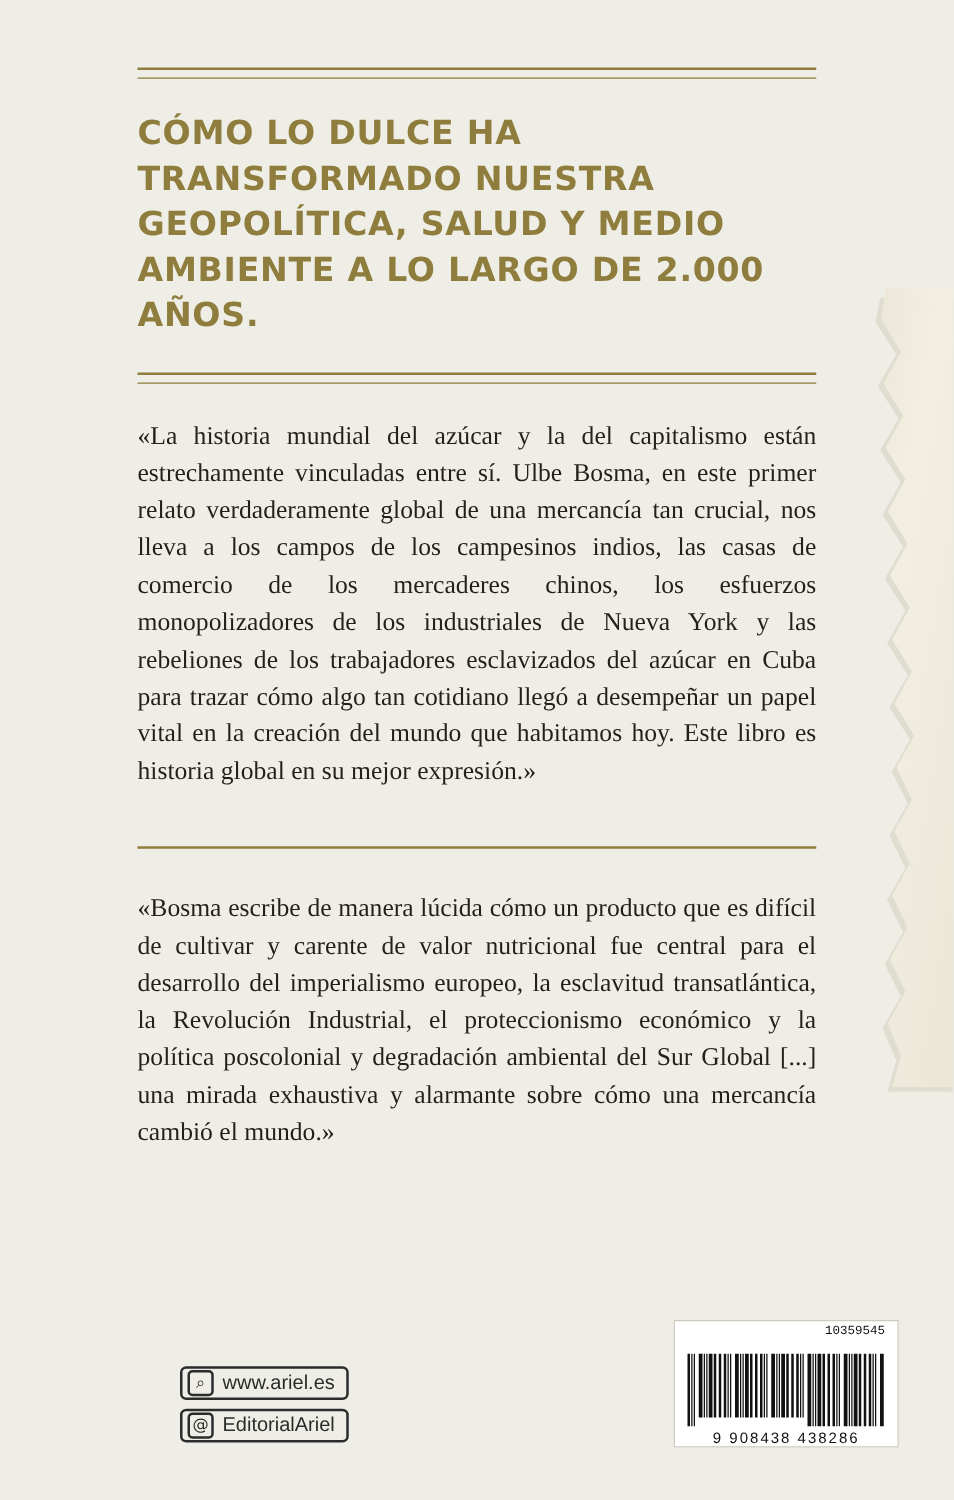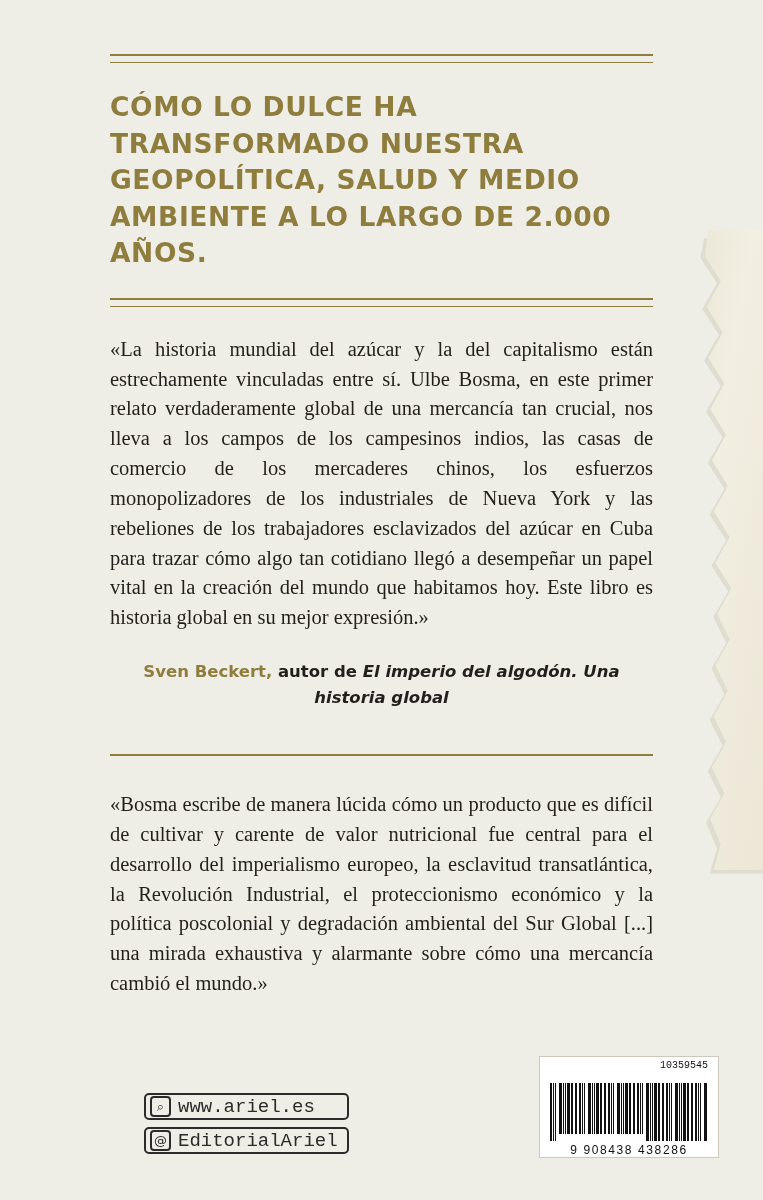--- a/index.html
+++ b/index.html
@@ -154,22 +154,22 @@
     display: flex;
     align-items: center;
     justify-content: center;
     font-family: "DejaVu Sans", sans-serif;
     font-size: 13px;
     color: #2b2b2b;
     margin-right: 7px;
     box-sizing: border-box;
   }
   .badge .txt {
-    font-family: Liberation Mono, monospace;
-    font-size: 19px;
+    font-family: Liberation Sans, sans-serif;
+    font-size: 16px;
     color: #2b2b2b;
     white-space: nowrap;
   }
 
   
   .barcode-box {
     position: absolute;
     right: 44px;
     bottom: 42px;
     width: 180px;
@@ -216,23 +216,20 @@
 <div class="page">
 
   <div class="rule-double top-rule"></div>
 
   <div class="headline">Cómo lo dulce ha transformado nuestra geopolítica, salud y medio ambiente a lo largo de 2.000 años.</div>
 
   <div class="rule-double"></div>
 
   <div class="quote">«La historia mundial del azúcar y la del capitalismo están estrechamente vinculadas entre sí. Ulbe Bosma, en este primer relato verdaderamente global de una mercancía tan crucial, nos lleva a los campos de los campesinos indios, las casas de comercio de los mercaderes chinos, los esfuerzos monopolizadores de los industriales de Nueva York y las rebeliones de los trabajadores esclavizados del azúcar en Cuba para trazar cómo algo tan cotidiano llegó a desempeñar un papel vital en la creación del mundo que habitamos hoy. Este libro es historia global en su mejor expresión.»</div>
 
-  <div class="attribution">
-    <span class="name">Sven Beckert,</span><span> autor de </span><span class="italic">El imperio del algodón. Una historia global</span>
-  </div>
 
   <div class="spacer-before-rule"></div>
   <div class="rule-single"></div>
   <div class="spacer-after-rule"></div>
 
   <div class="quote">«Bosma escribe de manera lúcida cómo un producto que es difícil de cultivar y carente de valor nutricional fue central para el desarrollo del imperialismo europeo, la esclavitud transatlántica, la Revolución Industrial, el proteccionismo económico y la política poscolonial y degradación ambiental del Sur Global [...] una mirada exhaustiva y alarmante sobre cómo una mercancía cambió el mundo.»</div>
 
 
 </div>
 

